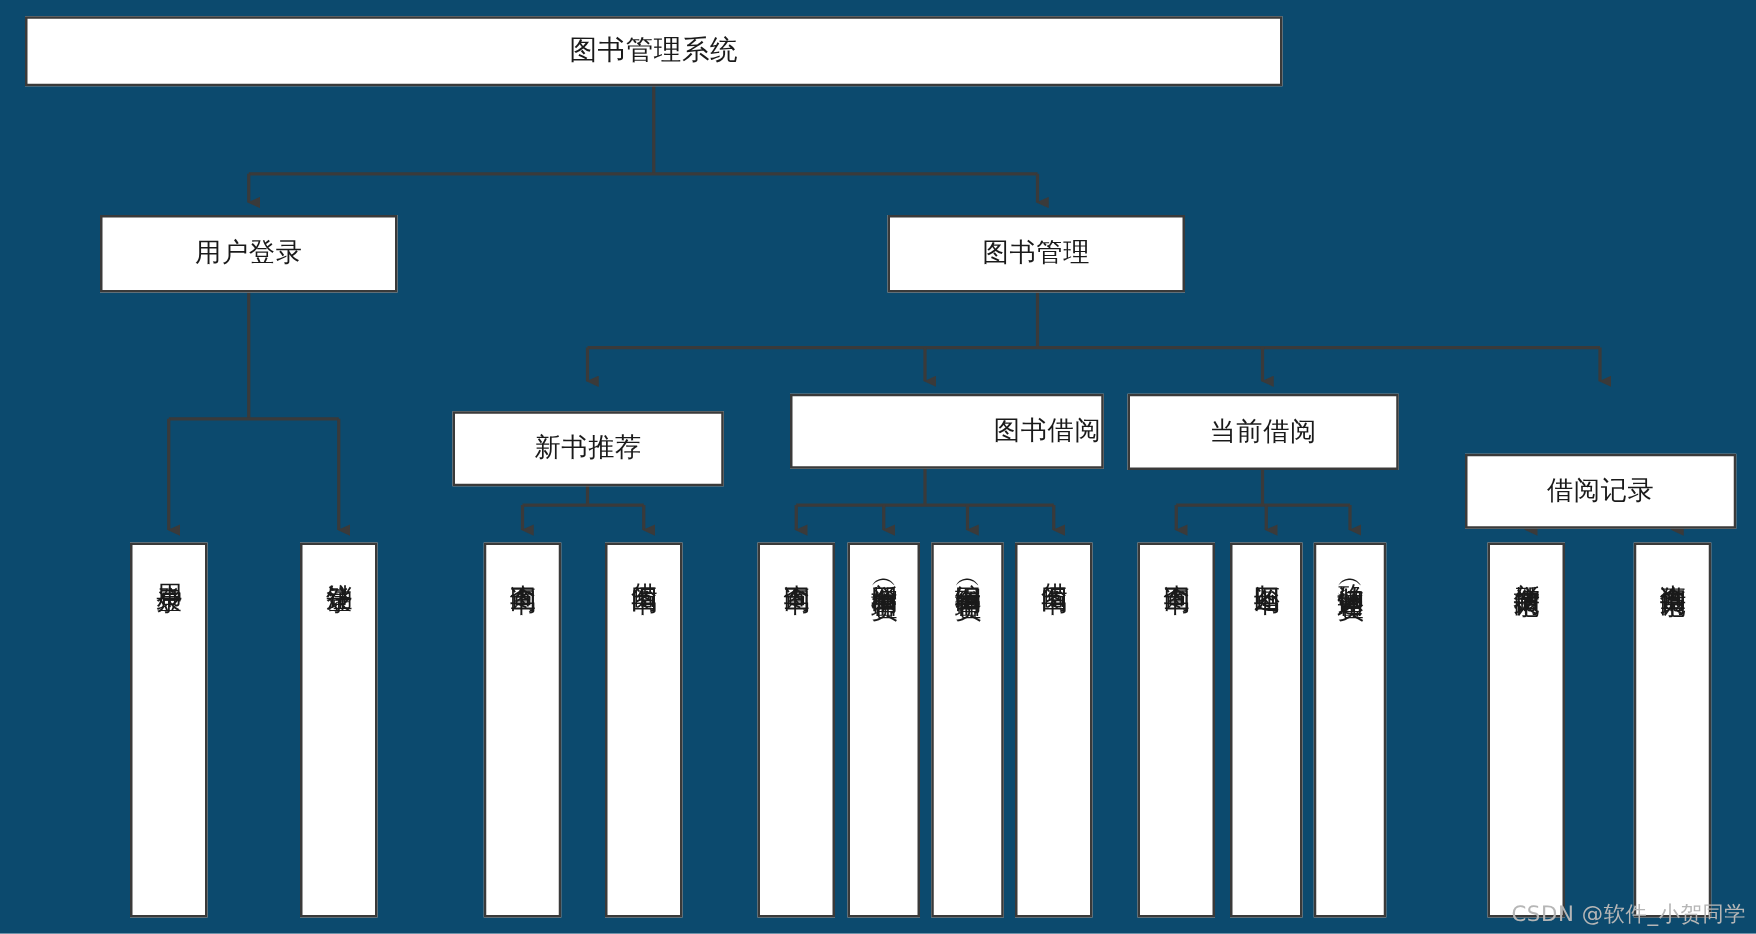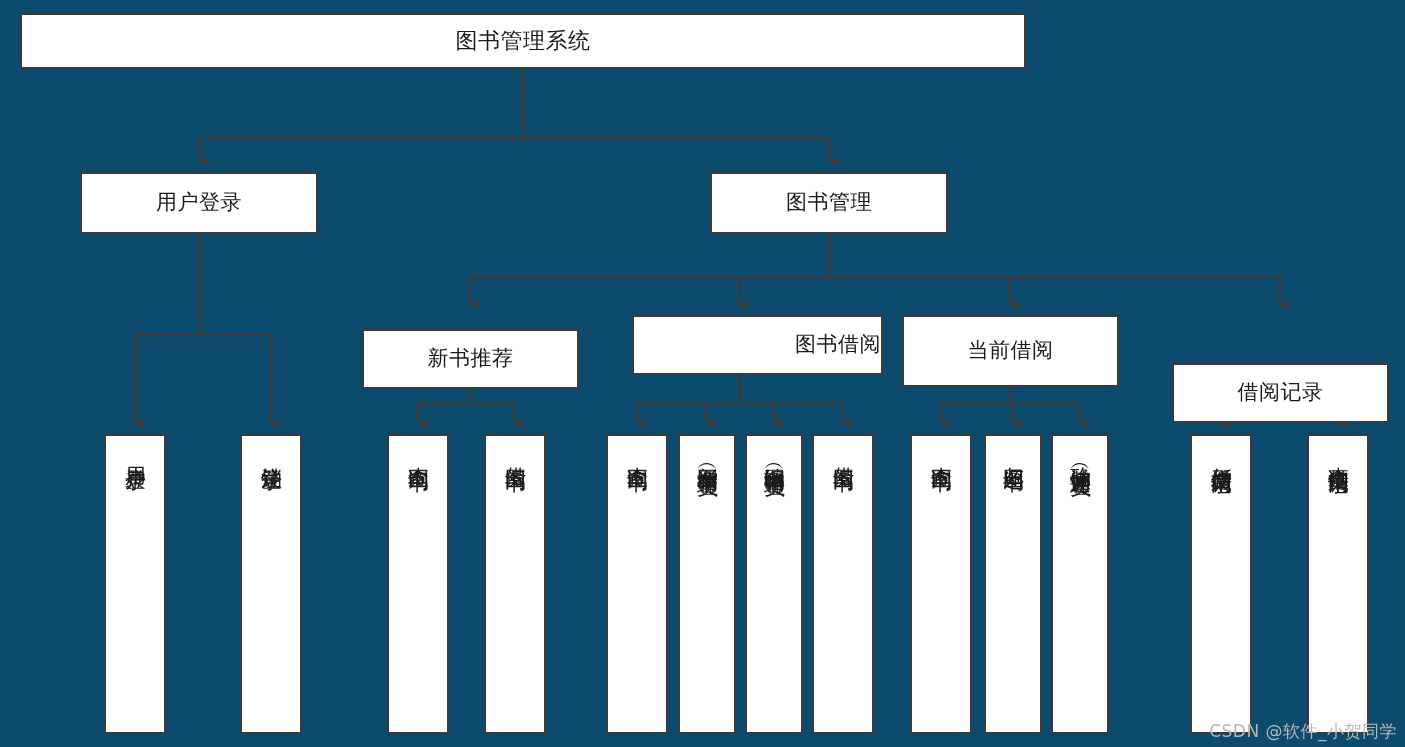--- a/index.html
+++ b/index.html
@@ -142,21 +142,21 @@
   <div class="node node-branch" style="left:710px; top:172px; width:238px; height:62px;">
     <span class="node-label">图书管理</span>
   </div>
 
   <div class="node node-branch" style="left:362px; top:329px; width:217px; height:60px;">
     <span class="node-label">新书推荐</span>
   </div>
   <div class="node node-branch" style="left:632px; top:315px; width:251px; height:60px;justify-content:flex-end;">
     <span class="node-label">图书借阅</span>
   </div>
-  <div class="node node-branch" style="left:902px; top:315px; width:217px; height:72px;">
+  <div class="node node-branch" style="left:902px; top:315px; width:217px; height:61px;">
     <span class="node-label">当前借阅</span>
   </div>
   <div class="node node-branch" style="left:1172px; top:315px; width:217px; height:60px;margin-top:48px;">
     <span class="node-label">借阅记录</span>
   </div>
 
   <div class="node node-leaf" style="left:104px; top:434px; width:62px; height:300px;">
     <span class="node-label">用户登录</span>
   </div>
   <div class="node node-leaf" style="left:240px; top:434px; width:62px; height:300px;">

